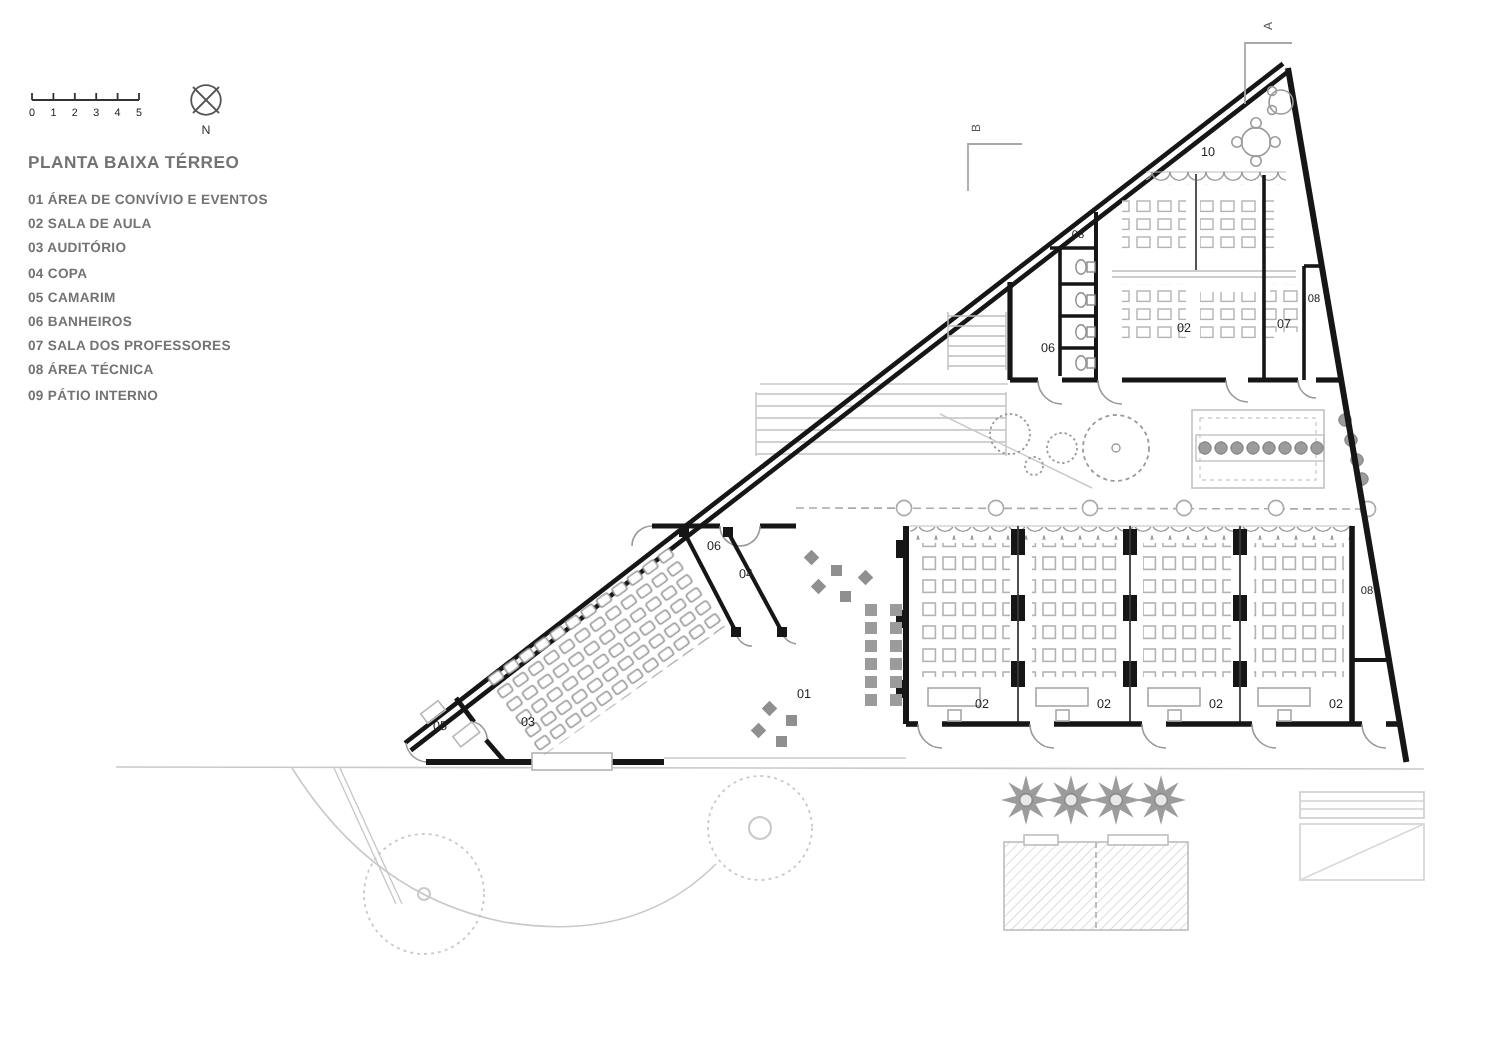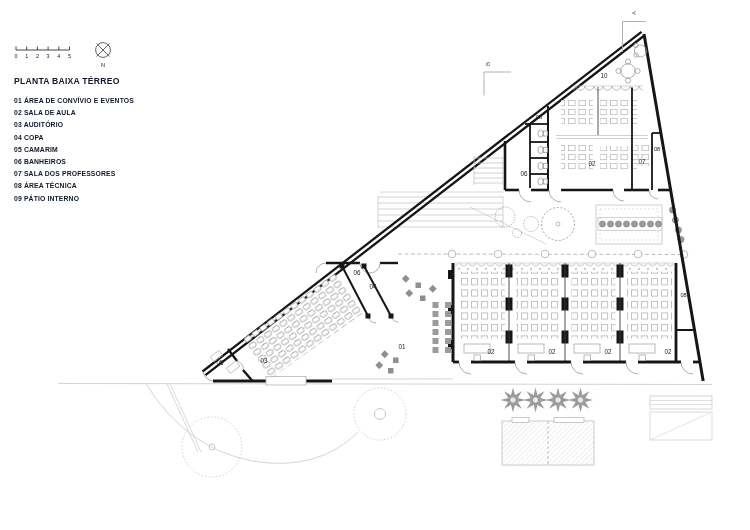--- a/index.html
+++ b/index.html
@@ -1,18 +1,18 @@
 <!DOCTYPE html>
 <html><head>
 <meta charset="utf-8">
 <style>
   html,body{margin:0;padding:0;background:#ffffff;}
   .canvas{
     position:relative;width:750px;height:530px;background:#ffffff;overflow:hidden;
-    font-family:"Liberation Sans",sans-serif;color:#0f172a;
+    font-family:"Liberation Sans",sans-serif;color:#737373;
   }
   .plan-svg{position:absolute;left:0;top:0;}
   .legend{position:absolute;left:14px;top:76px;width:220px;}
   .lg-title{font-size:8.6px;font-weight:bold;letter-spacing:.25px;margin:0 0 9px 0;white-space:nowrap;}
   .lg-item{font-size:6.8px;font-weight:bold;line-height:12.2px;letter-spacing:.15px;white-space:nowrap;}
   .rlabel{font-size:6.3px;fill:#222;font-family:"Liberation Sans",sans-serif;}
   .rlabel-sm{font-size:5.6px;fill:#222;font-family:"Liberation Sans",sans-serif;}
   .tick-num{font-size:5.4px;fill:#222;font-family:"Liberation Sans",sans-serif;}
   .marker-letter{font-size:6px;fill:#555;font-family:"Liberation Sans",sans-serif;}
   .north-n{font-size:6.2px;fill:#333;font-family:"Liberation Sans",sans-serif;}

